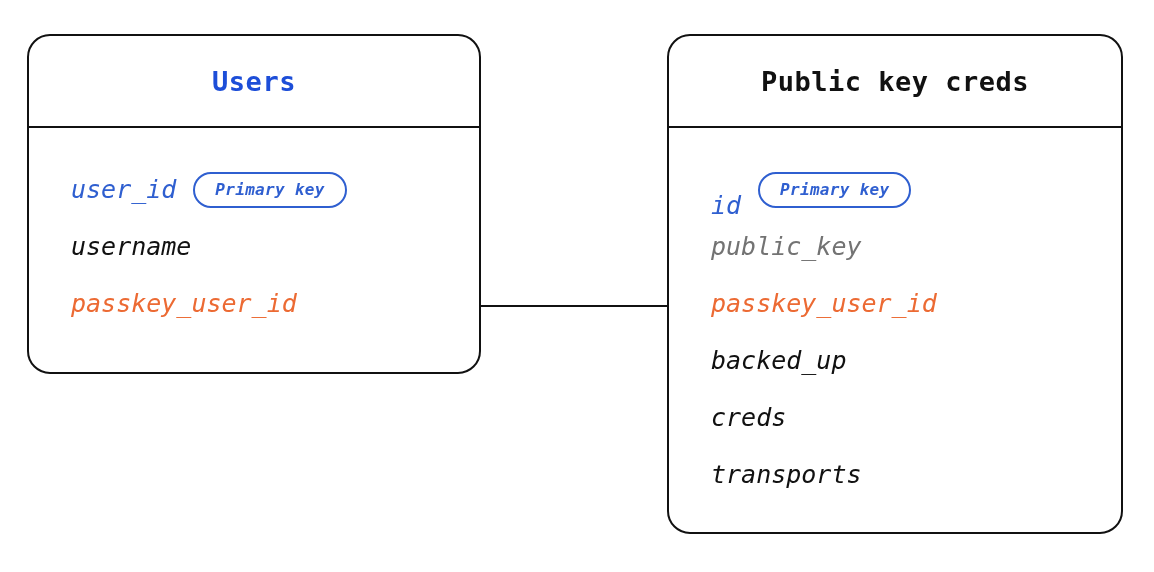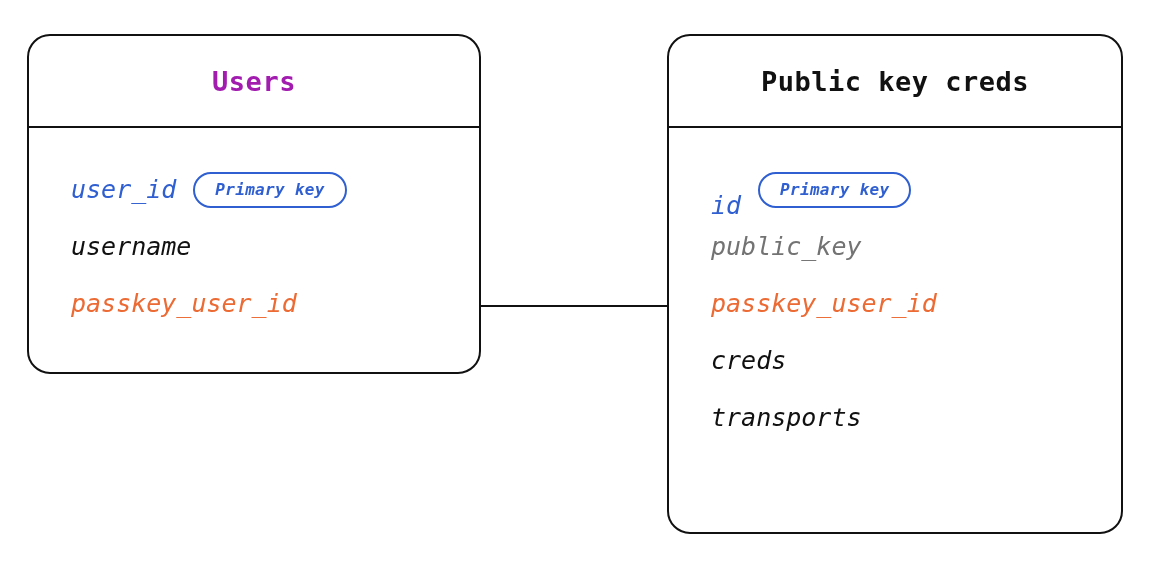--- a/index.html
+++ b/index.html
@@ -105,21 +105,21 @@
     z-index: 1;
   }
 </style>
 </head>
 <body>
 
 <div id="canvas" style="width: 1154px; height: 572px; background: rgb(255, 255, 255);">
     <div class="connector" style="left: 479px; top: 305px; width: 190px; border-top-color: rgb(17, 17, 17);"></div>
     <div class="entity" style="left: 27px; top: 34px; width: 454px; height: 340px; border-color: rgb(17, 17, 17);">
       <div class="entity-header" style="border-bottom-color: rgb(17, 17, 17);">
-        <div class="entity-title" style="color: #a21caf;">Users</div>
+        <div class="entity-title" style="color: #1d4ed8;">Users</div>
       </div>
       <div class="entity-fields">
         <div class="field-row">
           <span class="field-name type-pk" style="color: rgb(47, 95, 208);">user_id</span>
           <span class="badge" style="border-color: rgb(47, 95, 208);">
             <span class="badge-label" style="color: rgb(47, 95, 208);">Primary key</span>
           </span>
         </div>
         <div class="field-row">
           <span class="field-name type-plain" style="color: rgb(17, 17, 17);">username</span>
@@ -140,20 +140,23 @@
             <span class="badge-label" style="color: rgb(47, 95, 208);">Primary key</span>
           </span>
         </div>
         <div class="field-row">
           <span class="field-name type-plain" style="color: #737373;">public_key</span>
         </div>
         <div class="field-row">
           <span class="field-name type-fk" style="color: rgb(236, 106, 51);">passkey_user_id</span>
         </div>
         <div class="field-row">
+          <span class="field-name type-plain" style="color: rgb(17, 17, 17);">backed_up</span>
+        </div>
+        <div class="field-row">
           <span class="field-name type-plain" style="color: rgb(17, 17, 17);">creds</span>
         </div>
         <div class="field-row">
           <span class="field-name type-plain" style="color: rgb(17, 17, 17);">transports</span>
         </div>
       </div>
     </div>
   </div>
 
 </body></html>

